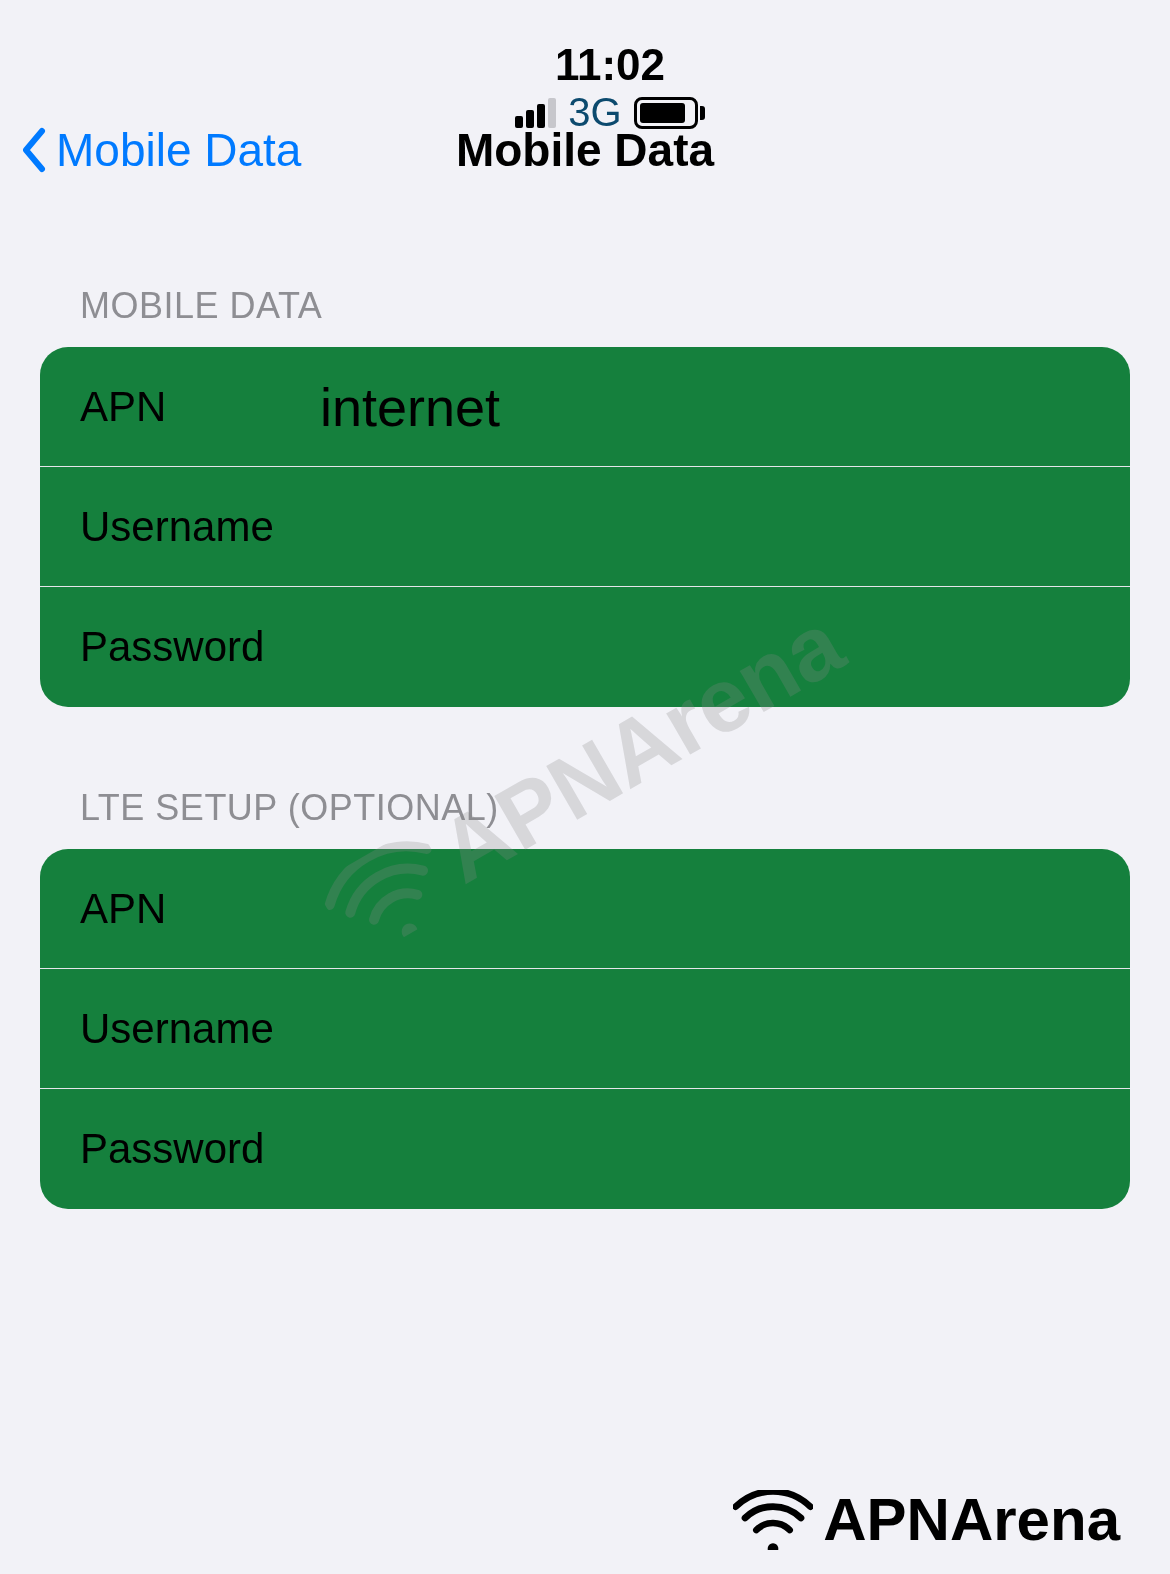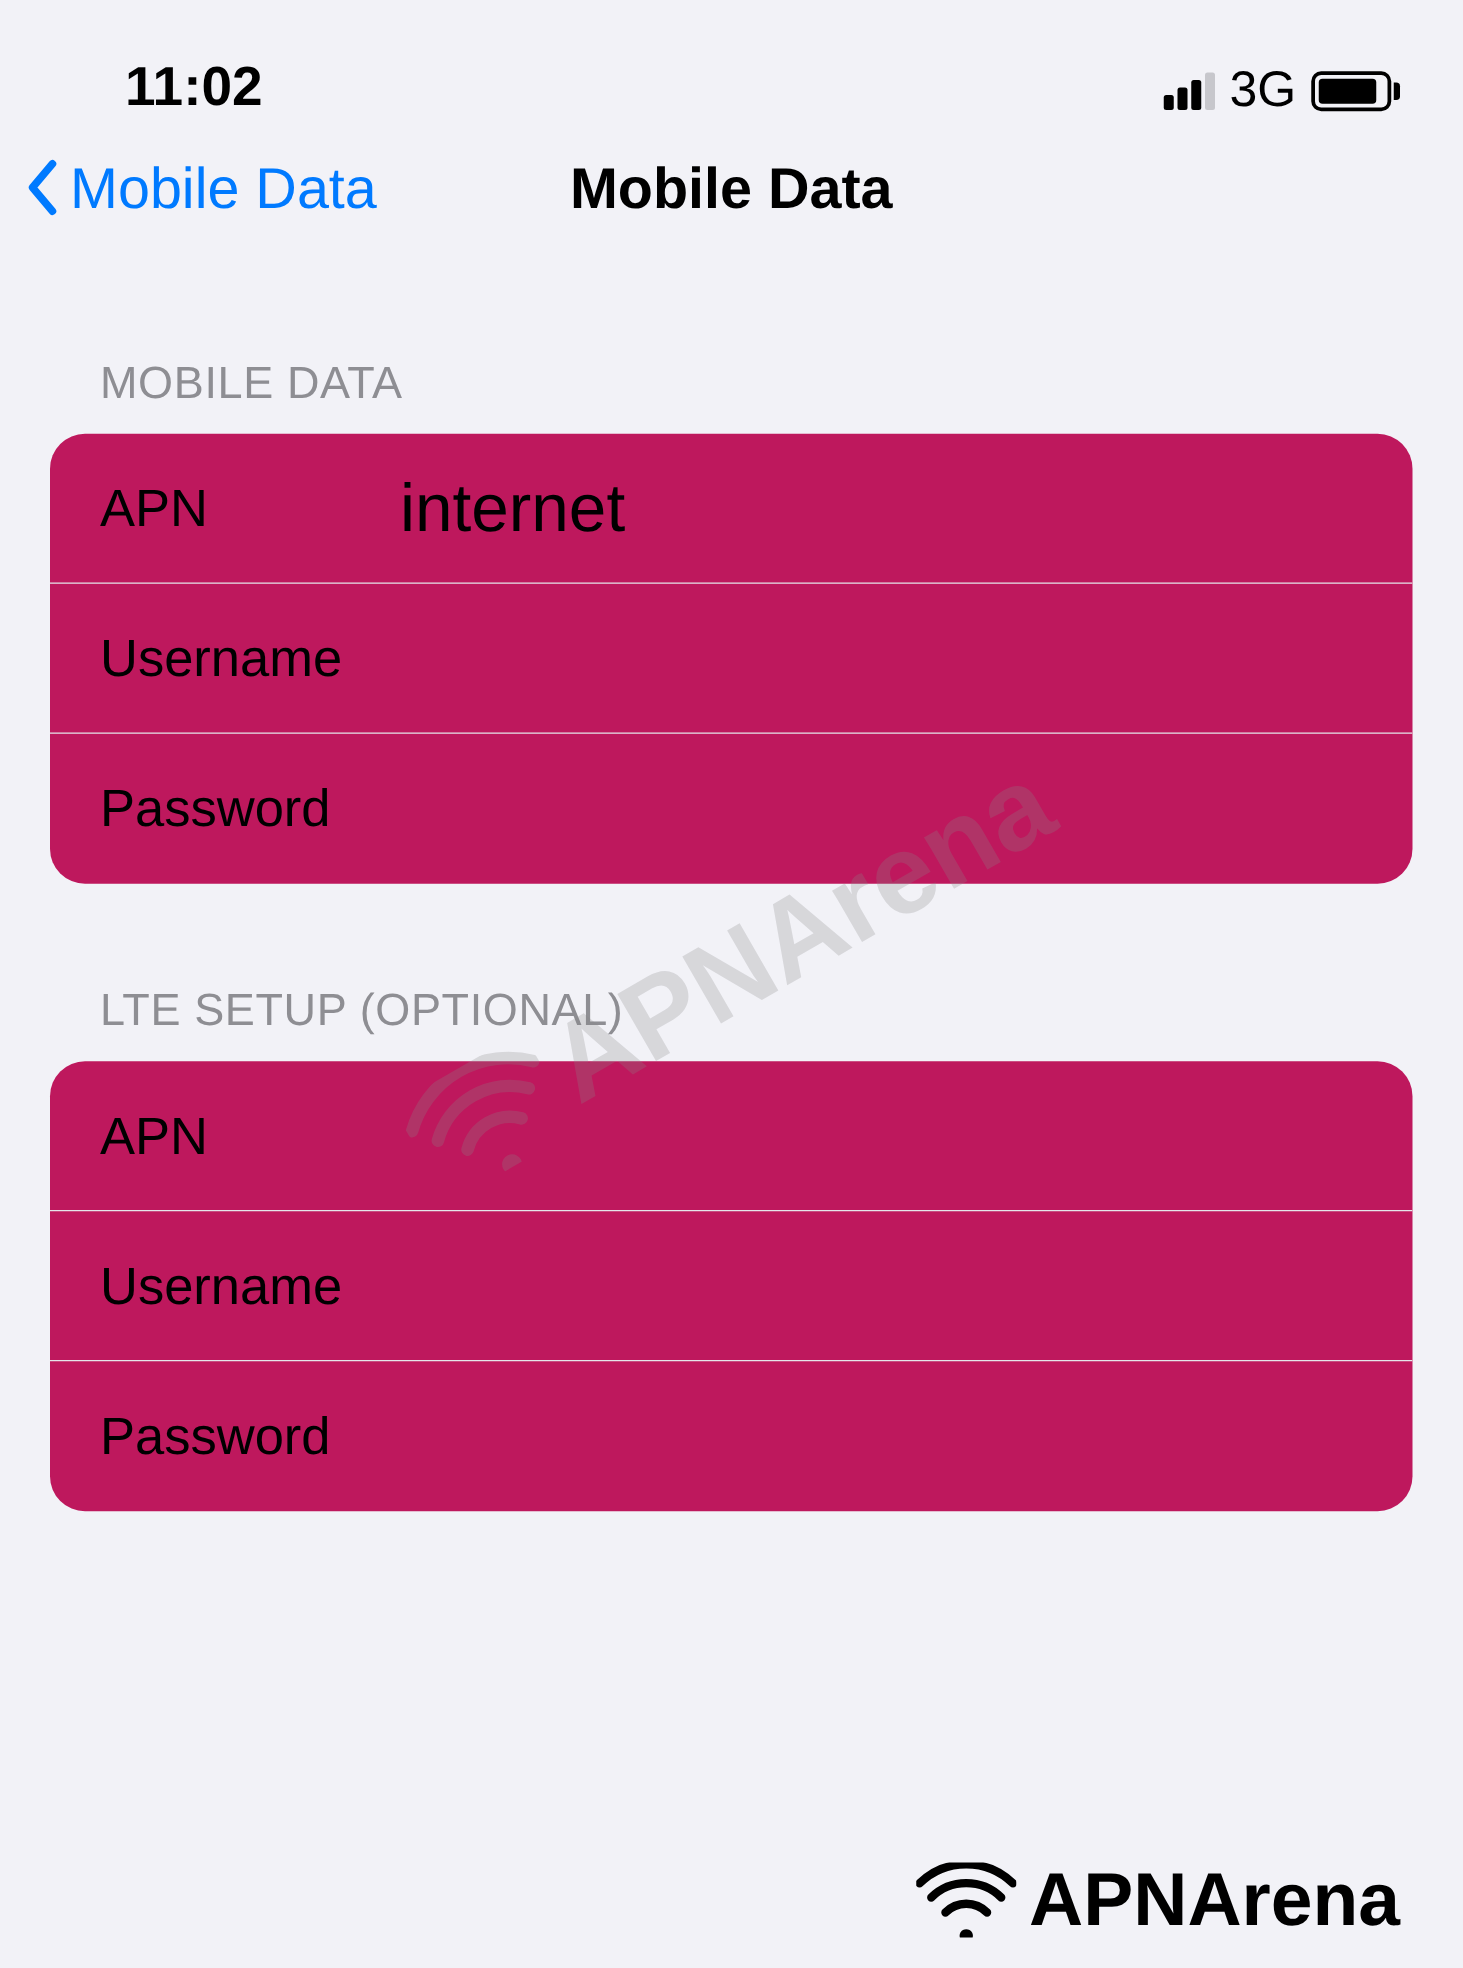--- a/index.html
+++ b/index.html
@@ -12,23 +12,24 @@
     body {
       width: 1170px;
       height: 1574px;
       background: #f2f2f7;
       position: relative;
       overflow: hidden;
     }
     .status-bar {
       display: flex;
       justify-content: space-between;
-      align-items: flex-end;
+      align-items: center;
       padding: 40px 50px 0 100px;
       height: 95px;
+      flex-direction: column;
     }
     .status-time {
       font-size: 44px;
       font-weight: 600;
       color: #000;
     }
     .status-right {
       display: flex;
       align-items: center;
       gap: 12px;
@@ -44,21 +45,21 @@
       background: #000;
       border-radius: 2px;
     }
     .signal-bar.b1 { height: 12px; }
     .signal-bar.b2 { height: 18px; }
     .signal-bar.b3 { height: 24px; }
     .signal-bar.b4 { height: 30px; background: #c7c7cc; }
     .network-type {
       font-size: 40px;
       font-weight: 400;
-      color: #000000;
+      color: #0c4a6e;
     }
     .battery {
       display: flex;
       align-items: center;
     }
     .battery-body {
       width: 64px;
       height: 32px;
       border: 3px solid #000;
       border-radius: 8px;
@@ -118,21 +119,21 @@
     .section-header {
       font-size: 36px;
       font-weight: 400;
       color: #8e8e93;
       letter-spacing: 0.5px;
       margin-bottom: 20px;
       margin-left: 40px;
       text-transform: uppercase;
     }
     .settings-group {
-      background: #be185d;
+      background: #15803d;
       border-radius: 28px;
       overflow: hidden;
     }
     .settings-row {
       display: flex;
       align-items: center;
       height: 120px;
       padding: 0 40px;
       border-bottom: 1px solid #e5e5ea;
     }

